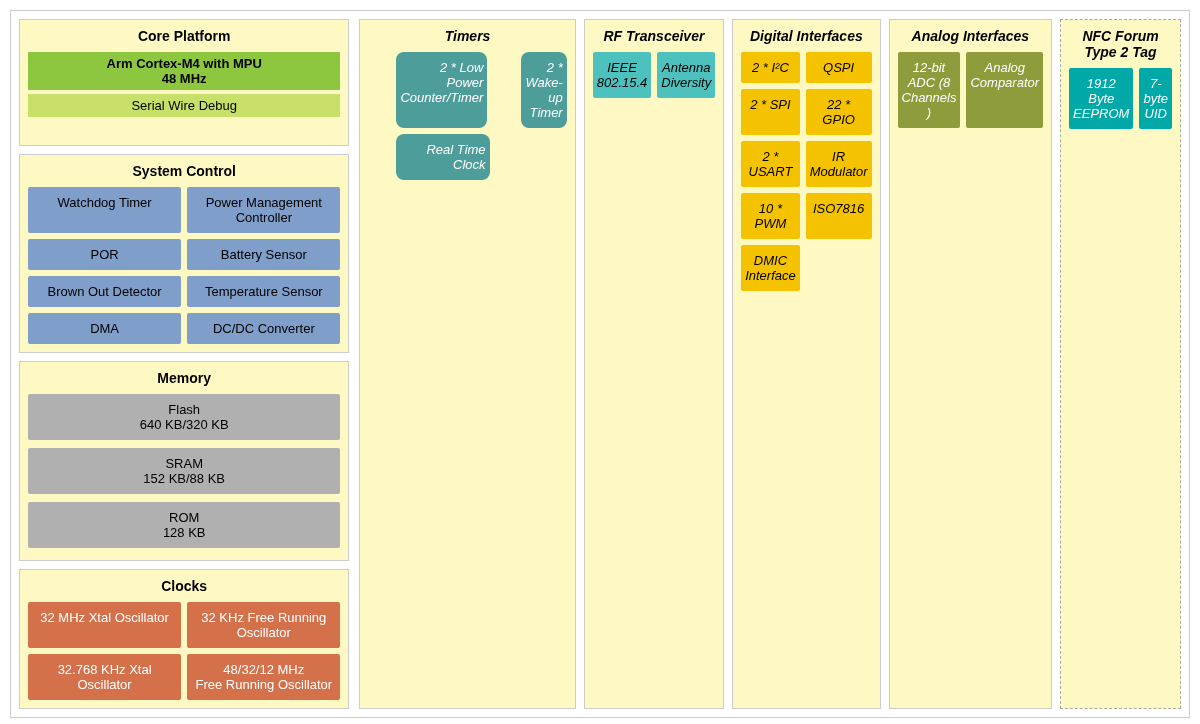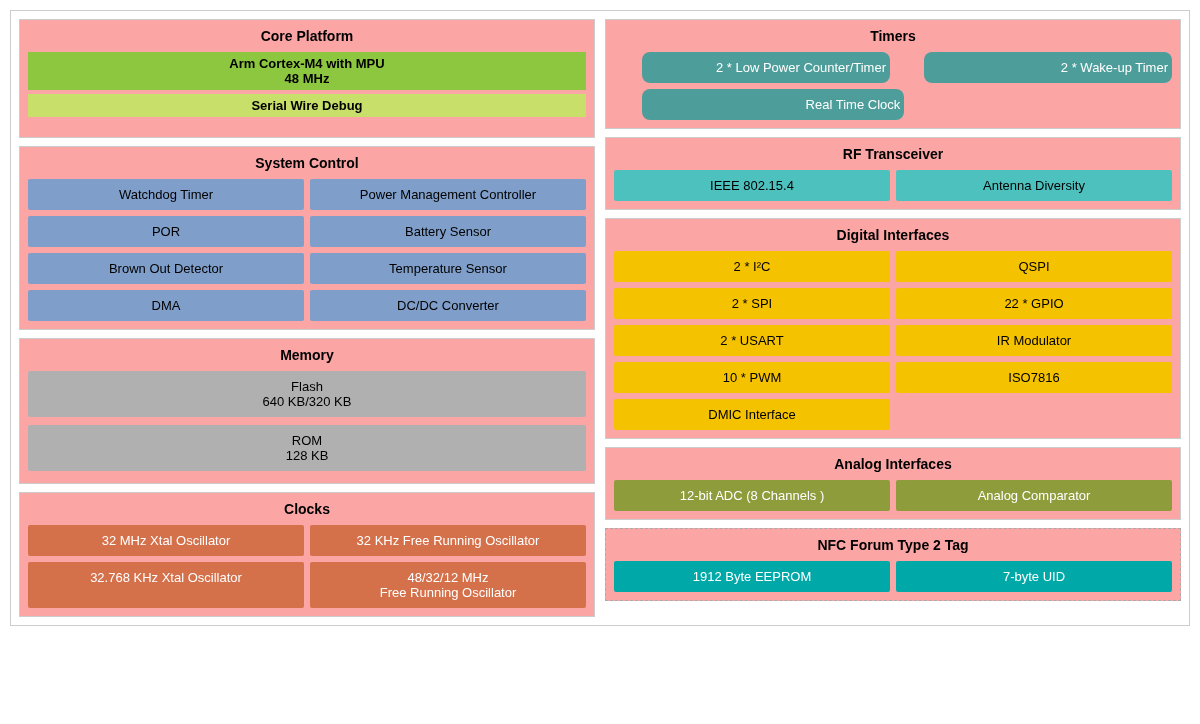--- a/index.html
+++ b/index.html
@@ -18,26 +18,27 @@
     }
     .left-col {
       flex: 1;
       display: flex;
       flex-direction: column;
       gap: 8px;
     }
     .right-col {
       flex: 1;
       display: flex;
-      flex-direction: column;
+      flex-direction: row;
       gap: 8px;
+      font-style: italic;
     }
     .section {
       border: 1px solid #ccc;
-      background: #fca5a5;
+      background: #fef9c3;
       padding: 8px;
     }
     .section-title {
       text-align: center;
       font-weight: bold;
       margin-bottom: 8px;
       font-size: 14px;
     }
     .green-box {
       background: #8dc63f;
@@ -45,22 +46,21 @@
       padding: 4px 20px;
       text-align: center;
       margin-bottom: 4px;
       font-weight: bold;
     }
     .green-box-light {
       background: #c8e06a;
       color: #000;
       padding: 4px 8px;
       text-align: center;
-      margin-bottom: 12px;
-      font-weight: bold;
+      margin-bottom: 20px;
     }
     .grid-2 {
       display: grid;
       grid-template-columns: 1fr 1fr;
       gap: 6px;
     }
     .blue-box {
       background: #7f9fca;
       color: #000;
       padding: 8px 4px;
@@ -163,20 +163,24 @@
         <div class="blue-box">DC/DC Converter</div>
       </div>
     </div>
 
     <div class="section">
       <div class="section-title">Memory</div>
       <div class="memory-section">
         <div class="gray-box">
           <span>Flash</span><br>
           <span>640 KB/320 KB</span>
+        </div>
+        <div class="gray-box">
+          <span>SRAM</span><br>
+          <span>152 KB/88 KB</span>
         </div>
         <div class="gray-box">
           <span>ROM</span><br>
           <span>128 KB</span>
         </div>
       </div>
     </div>
 
     <div class="section">
       <div class="section-title">Clocks</div>

